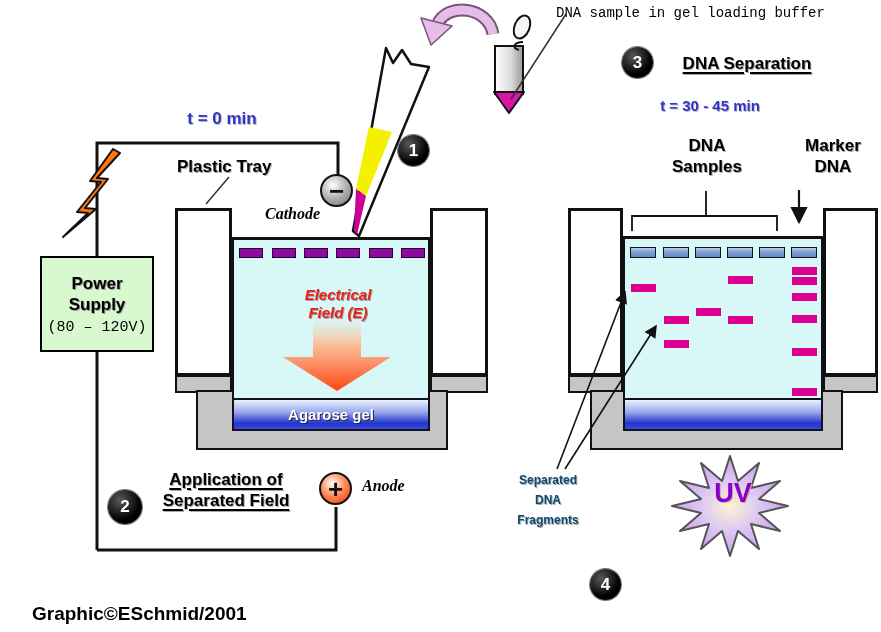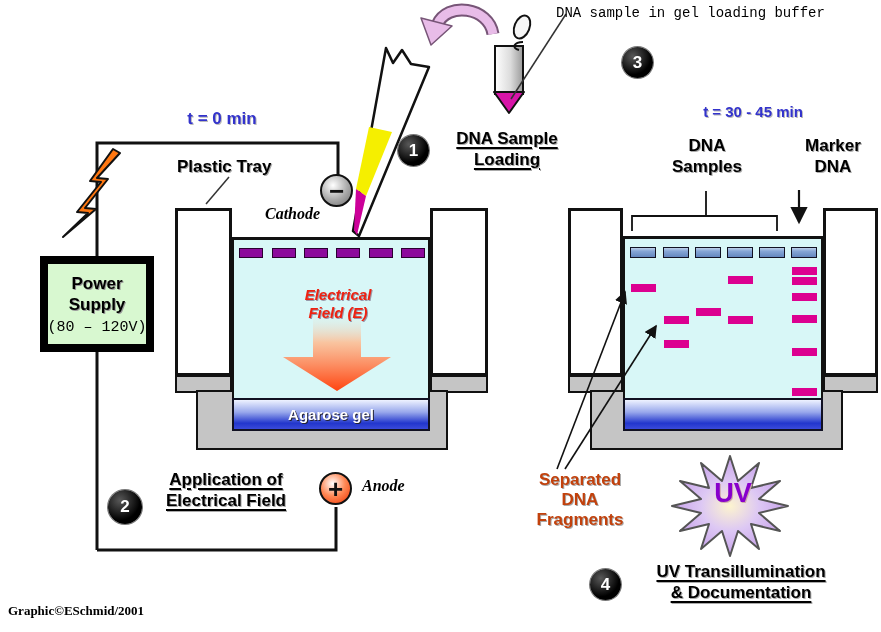--- a/index.html
+++ b/index.html
@@ -12,22 +12,22 @@
   
   .h{font-weight:bold;font-size:17px;line-height:21px;white-space:nowrap;
      text-shadow:1px 1px 0 #aaa;}
   .u{text-decoration:underline;text-decoration-thickness:2px;text-underline-offset:3px;}
   .blue{color:#3333cc;font-weight:bold;font-size:16px;white-space:nowrap;text-shadow:1px 1px 0 #bbb;}
   .plain{font-size:14px;white-space:nowrap;font-family:Liberation Mono, monospace;}
   .serifit{font-family:"Liberation Serif",serif;font-style:italic;font-weight:700;
            font-size:16px;white-space:nowrap;}
   .red{color:#ee2211;font-weight:bold;font-style:italic;font-size:15px;line-height:18px;
        text-shadow:1px 1px 0 #99a;}
-  .magenta{color:#c2410c;font-weight:bold;font-size:17px;line-height:20px;text-shadow:1px 1px 0 #aaa;margin-left:32px;}
-  .credit{font-family:Liberation Serif, serif;font-weight:bold;font-size:13px;white-space:nowrap;}
+  .magenta{color:#0c4a6e;font-weight:bold;font-size:12px;line-height:20px;text-shadow:1px 1px 0 #aaa;}
+  .credit{font-family:Liberation Sans, sans-serif;font-weight:bold;font-size:19px;white-space:nowrap;margin-left:24px;}
 
   
   .badge{width:31px;height:31px;border-radius:50%;color:#fff;font-weight:bold;font-size:17px;
          display:flex;align-items:center;justify-content:center;
          background:radial-gradient(circle at 35% 30%, #585858, #000 62%);
          box-shadow:0 0 0 1px #777;}
   .electrode{width:33px;height:33px;border-radius:50%;border:2px solid #111;
              display:flex;align-items:center;justify-content:center;
              font-weight:bold;color:#111;box-sizing:border-box;}
   .minus{background:radial-gradient(circle at 38% 32%, #ffffff, #a9a9a9 55%, #6f6f6f);
@@ -37,21 +37,21 @@
 
   
   .pillar{background:#fff;border:3px solid #111;box-sizing:border-box;}
   .ledge{background:#c5c5c5;border:2px solid #111;box-sizing:border-box;}
   .tub{background:#c5c5c5;border:2.5px solid #111;box-sizing:border-box;}
   .tank{background:#d8f7f7;border:2px solid #111;border-top-width:3px;box-sizing:border-box;}
   .gel{border:2px solid #112;box-sizing:border-box;
        background:linear-gradient(180deg,#eef2ff 0%,#98a8ec 42%,#2236cc 80%,#3a4ada 100%);
        display:flex;align-items:center;justify-content:center;}
   .gel-text{color:#fff;font-weight:bold;font-size:15px;text-shadow:1px 1px 0 #223;}
-  .powerbox{background:#d8f8d0;border:8px solid #000000;box-sizing:border-box;
+  .powerbox{background:#d8f8d0;border:2px solid #000000;box-sizing:border-box;
             display:flex;flex-direction:column;align-items:center;justify-content:center;}
 
   
   .well-left{position:absolute;width:24px;height:10px;background:#8c0a9c;border:1.5px solid #2a0030;box-sizing:border-box;}
   .well-right{position:absolute;width:26px;height:11px;box-sizing:border-box;border:1.5px solid #112;
               background:linear-gradient(180deg,#bccfe9 0%,#86a6d6 35%,#6487bf 100%);}
   .band{position:absolute;width:25px;height:8px;background:#dc0090;}
 
   .uv-text{color:#8800cc;font-weight:bold;font-size:27px;text-shadow:1px 1px 0 #caa;}
 </style>
@@ -163,59 +163,52 @@
     </div>
   <div class="abs badge" style="left:590px;top:569px;">
       <span>4</span>
     </div>
 
   <div class="abs blue cx" style="left:222px;top:109px;font-size:17px;">t = 0 min</div>
   <div class="abs h" style="left:177px;top:156px;">Plastic Tray</div>
   <div class="abs serifit" style="left:265px;top:205px;">Cathode</div>
   <div class="abs plain" style="left:556px;top:5px;">DNA sample in gel loading buffer</div>
 
-  <div class="abs h cx" style="left:507px;top:128px;">
-    <div class="u">DNA Sample</div>
-    <div class="u">Loading</div>
-  </div>
-
-  <div class="abs blue cx" style="left:710px;top:103px;font-size:15px;margin-left:43px;">t = 30 - 45 min</div>
+
+  <div class="abs h cx u" style="left:747px;top:53px;">DNA Separation</div>
+  <div class="abs blue cx" style="left:710px;top:97px;font-size:15px;">t = 30 - 45 min</div>
 
   <div class="abs h cx" style="left:707px;top:135px;">
     <div>DNA</div>
     <div>Samples</div>
   </div>
   <div class="abs h cx" style="left:833px;top:135px;">
     <div>Marker</div>
     <div>DNA</div>
   </div>
 
   <div class="abs red cx" style="left:338px;top:286px;">
     <div>Electrical</div>
     <div>Field (E)</div>
   </div>
 
   <div class="abs h cx" style="left:226px;top:469px;text-align:center;">
     <div class="u">Application of</div>
-    <div class="u">Electrical Field</div>
+    <div class="u">Separated Field</div>
   </div>
   <div class="abs serifit" style="left:362px;top:477px;">Anode</div>
 
   <div class="abs magenta cx" style="left:548px;top:470px;">
     <div>Separated</div>
     <div>DNA</div>
     <div>Fragments</div>
   </div>
 
   <div class="abs uv-text cx" style="left:733px;top:478px;">UV</div>
 
-  <div class="abs h cx" style="left:741px;top:561px;">
-    <div class="u">UV Transillumination</div>
-    <div class="u">&amp; Documentation</div>
-  </div>
 
   <div class="abs credit" style="left:8px;top:603px;">Graphic©ESchmid/2001</div>
 
 <div class="well-left" style="left: 239px; top: 248px;"></div>
     <div class="well-left" style="left: 272px; top: 248px;"></div>
     <div class="well-left" style="left: 304px; top: 248px;"></div>
     <div class="well-left" style="left: 336px; top: 248px;"></div>
     <div class="well-left" style="left: 369px; top: 248px;"></div>
     <div class="well-left" style="left: 401px; top: 248px;"></div>
     <div class="well-right" style="left: 630px; top: 247px;"></div>

